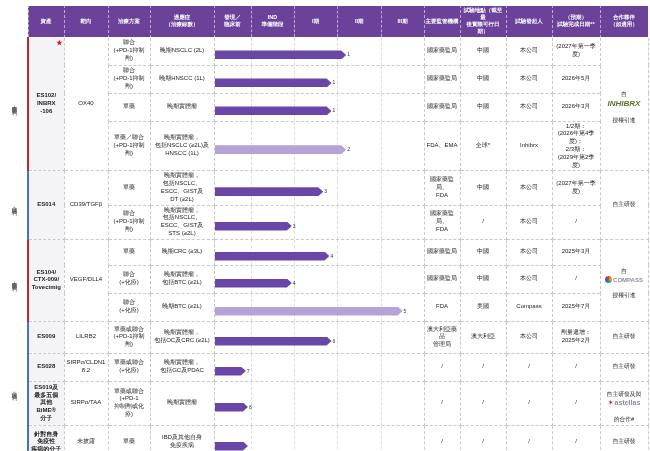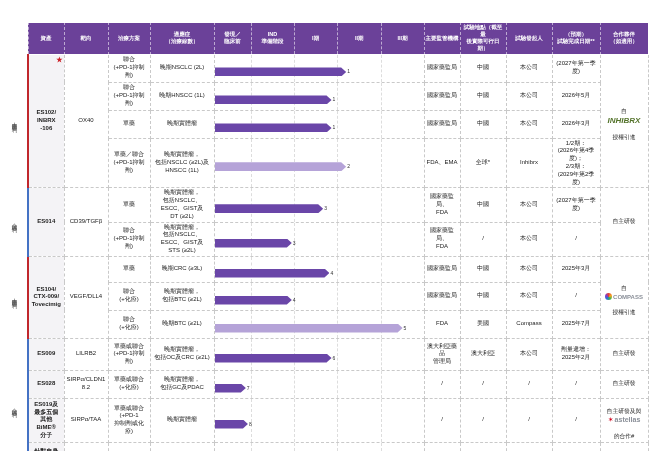--- a/index.html
+++ b/index.html
@@ -1,17 +1,17 @@
 <!DOCTYPE html>
 <html><head>
 <meta charset="utf-8">
 <style>
   html,body{margin:0;padding:0;background:#fff;}
   body{width:650px;height:451px;overflow:hidden;font-family:"Liberation Sans",sans-serif;color:#222;}
-  .page{position:relative;width:650px;height:451px;padding-top:22px;box-sizing:border-box;}
+  .page{position:relative;width:650px;height:451px;padding-top:5px;box-sizing:border-box;}
   table{border-collapse:collapse;table-layout:fixed;width:646px;margin-left:2px;}
   td,th{border:1px dashed #c9c9c9;font-size:6px;line-height:1.3;padding:1px 2px;text-align:center;
         vertical-align:middle;white-space:pre-line;word-break:break-word;}
   thead th{background:#6b4199;color:#fff;border:1px dashed rgba(255,255,255,.55);
            font-size:5.5px;font-weight:bold;height:26px;padding:1px;}
   .rail{border:none;background:#fff;border-right:2px solid #c0272d;padding:0;}
   .vtext{writing-mode:vertical-rl;font-size:5.5px;color:#555;letter-spacing:1px;margin:auto;}
   .asset{background:#f4f3f6;font-weight:bold;position:relative;font-size:6px;}
   .target{font-size:6px;}
   .star{position:absolute;top:1px;right:1px;font-size:7px;color:#cc2027;line-height:1;}

